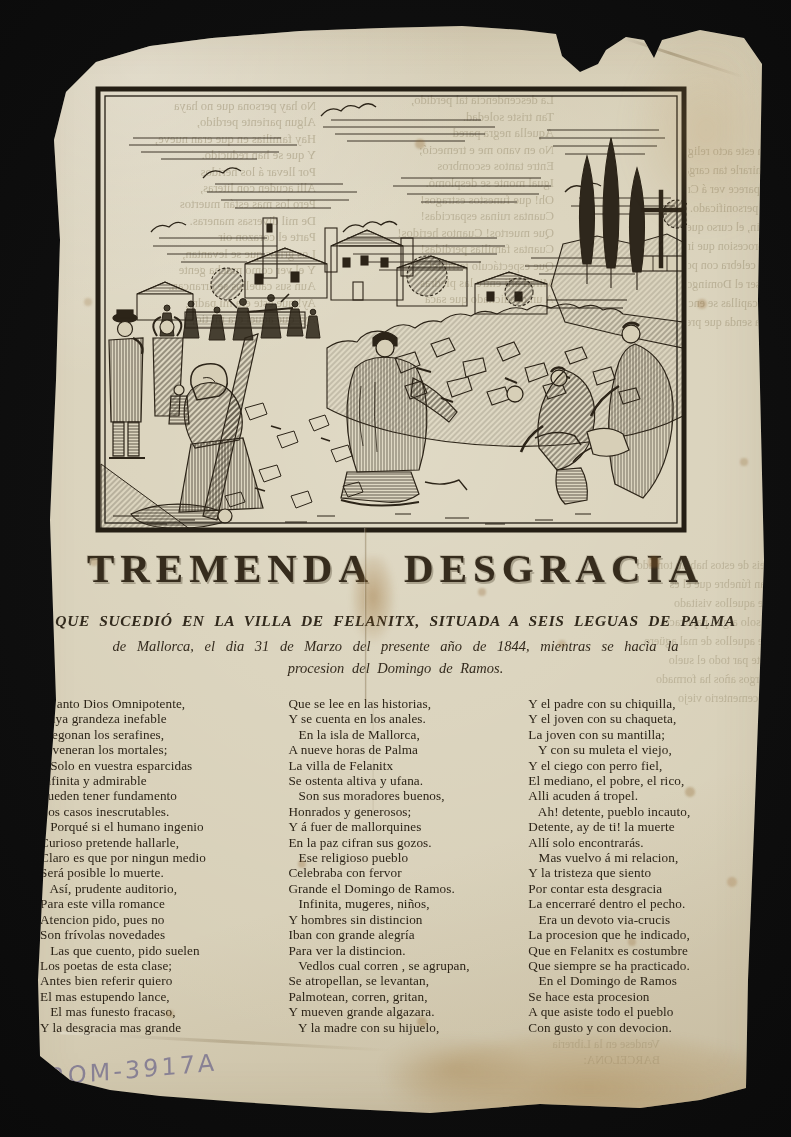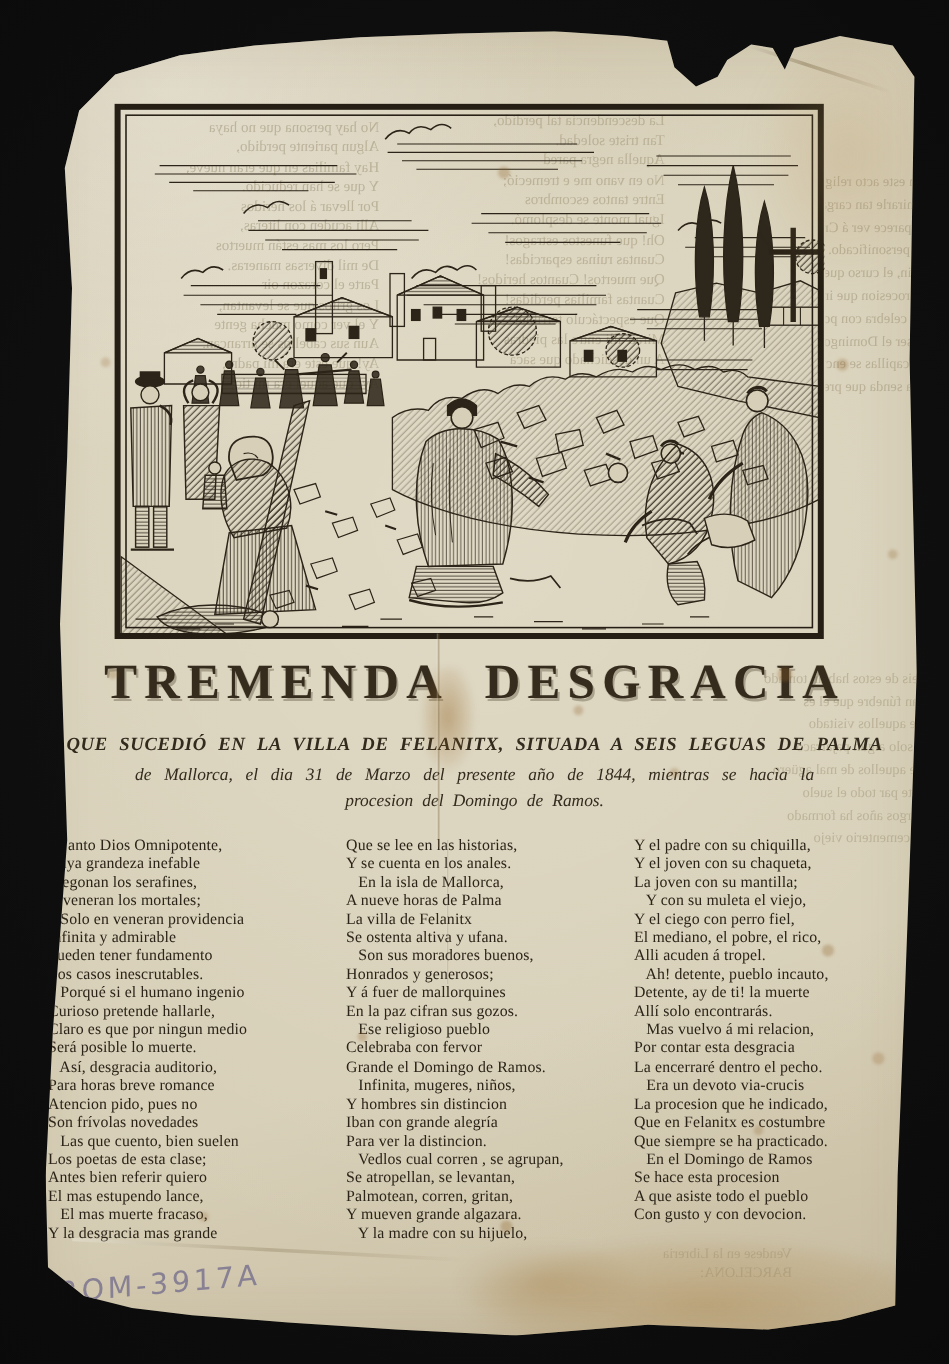--- a/index.html
+++ b/index.html
@@ -315,37 +315,37 @@
     <div class="subtitle2">de Mallorca, el dia 31 de Marzo del presente año de 1844, mientras se hacìa la</div>
     <div class="subtitle3">procesion del Domingo de Ramos.</div>
 
     <div class="verses">
       <div class="vcol vcol1">
         <div class="verse-line"><span class="dropcap">S</span><span>anto Dios Omnipotente,</span></div>
         <div>
             <div class="verse-line">Cuya grandeza inefable</div>
             <div class="verse-line">Pregonan los serafines,</div>
             <div class="verse-line">Y veneran los mortales;</div>
-            <div class="verse-line">   Solo en veneran providencia</div>
+            <div class="verse-line">   Solo en vuestra esparcidas</div>
             <div class="verse-line">Infinita y admirable</div>
             <div class="verse-line">Pueden tener fundamento</div>
             <div class="verse-line">Los casos inescrutables.</div>
             <div class="verse-line">   Porqué si el humano ingenio</div>
             <div class="verse-line">Curioso pretende hallarle,</div>
             <div class="verse-line">Claro es que por ningun medio</div>
             <div class="verse-line">Será posible lo muerte.</div>
-            <div class="verse-line">   Así, desgracia auditorio,</div>
-            <div class="verse-line">Para horas breve romance</div>
+            <div class="verse-line">   Así, prudente auditorio,</div>
+            <div class="verse-line">Para este villa romance</div>
             <div class="verse-line">Atencion pido, pues no</div>
             <div class="verse-line">Son frívolas novedades</div>
-            <div class="verse-line">   Las que cuento, bien suelen</div>
+            <div class="verse-line">   Las que cuento, pido suelen</div>
             <div class="verse-line">Los poetas de esta clase;</div>
             <div class="verse-line">Antes bien referir quiero</div>
             <div class="verse-line">El mas estupendo lance,</div>
-            <div class="verse-line">   El mas muerte fracaso,</div>
+            <div class="verse-line">   El mas funesto fracaso,</div>
             <div class="verse-line">Y la desgracia mas grande</div>
           </div>
       </div>
       <div class="vcol vcol2">
           <div class="verse-line">Que se lee en las historias,</div>
           <div class="verse-line">Y se cuenta en los anales.</div>
           <div class="verse-line">   En la isla de Mallorca,</div>
           <div class="verse-line">A nueve horas de Palma</div>
           <div class="verse-line">La villa de Felanitx</div>
           <div class="verse-line">Se ostenta altiva y ufana.</div>
@@ -371,20 +371,21 @@
           <div class="verse-line">Y el joven con su chaqueta,</div>
           <div class="verse-line">La joven con su mantilla;</div>
           <div class="verse-line">   Y con su muleta el viejo,</div>
           <div class="verse-line">Y el ciego con perro fiel,</div>
           <div class="verse-line">El mediano, el pobre, el rico,</div>
           <div class="verse-line">Alli acuden á tropel.</div>
           <div class="verse-line">   Ah! detente, pueblo incauto,</div>
           <div class="verse-line">Detente, ay de ti! la muerte</div>
           <div class="verse-line">Allí solo encontrarás.</div>
           <div class="verse-line">   Mas vuelvo á mi relacion,</div>
+          <div class="verse-line">Y la tristeza que siento</div>
           <div class="verse-line">Por contar esta desgracia</div>
           <div class="verse-line">La encerraré dentro el pecho.</div>
           <div class="verse-line">   Era un devoto via-crucis</div>
           <div class="verse-line">La procesion que he indicado,</div>
           <div class="verse-line">Que en Felanitx es costumbre</div>
           <div class="verse-line">Que siempre se ha practicado.</div>
           <div class="verse-line">   En el Domingo de Ramos</div>
           <div class="verse-line">Se hace esta procesion</div>
           <div class="verse-line">A que asiste todo el pueblo</div>
           <div class="verse-line">Con gusto y con devocion.</div>

